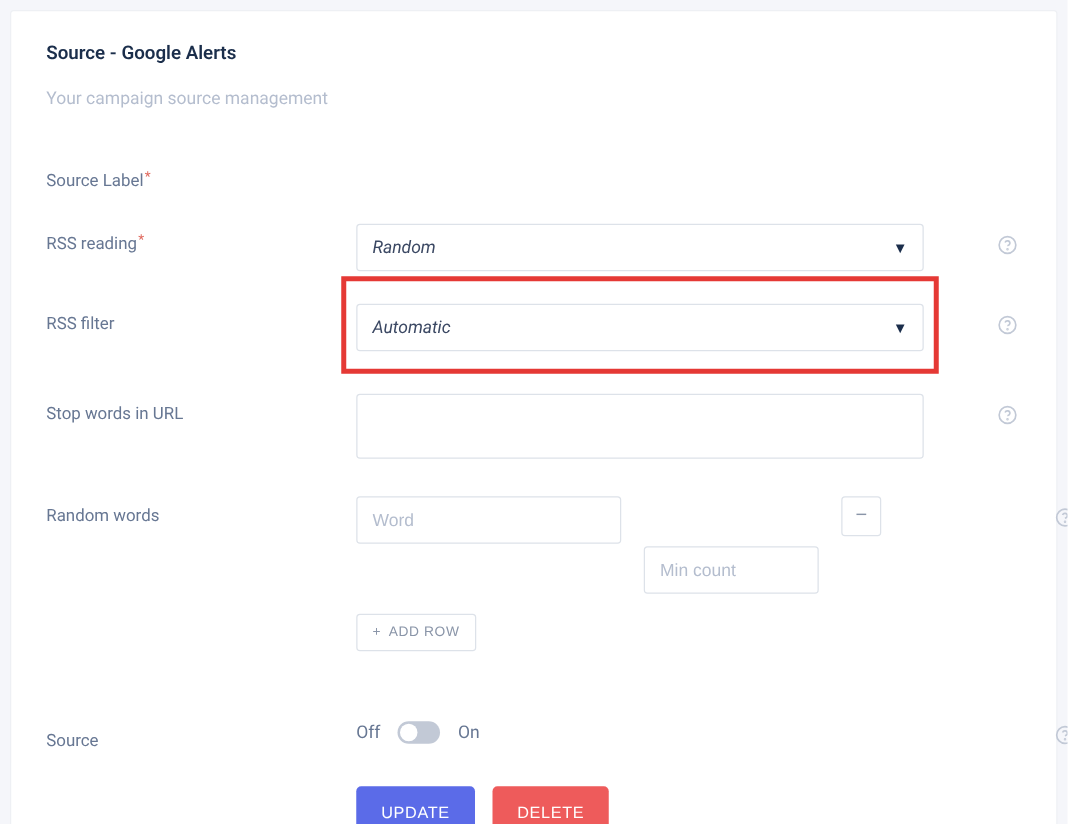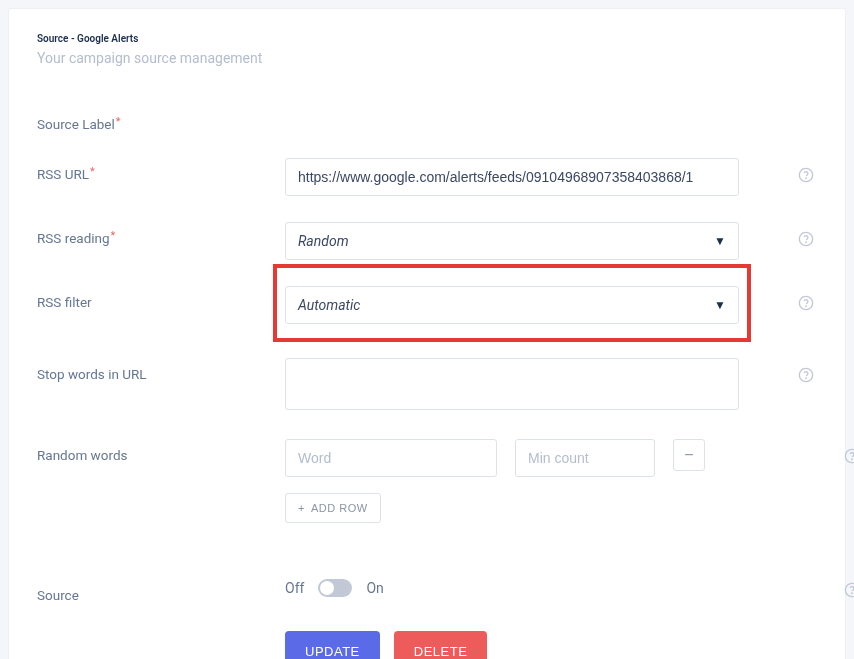--- a/index.html
+++ b/index.html
@@ -17,22 +17,22 @@
     .panel {
       background: #fff;
       border-radius: 3px;
       padding: 24px 28px 32px 28px;
       width: 838px;
       border: 1px solid #eef0f4;
     }
     .title {
       color: #1b2e4b;
       font-weight: 600;
-      font-size: 10px;
-      margin-bottom: 6px;
+      font-size: 15px;
+      margin-bottom: 20px;
     }
     .subtitle {
       color: #b4bdce;
       font-size: 14px;
       margin-bottom: 42px;
     }
     .form-row {
       display: flex;
       align-items: flex-start;
       margin-bottom: 26px;
@@ -129,20 +129,21 @@
     }
     .inline-fields {
       display: flex;
       gap: 18px;
     }
     .inline-fields input[type="text"] {
       width: 212px;
     }
     .inline-fields input.small {
       width: 140px;
+      margin-top: 40px;
     }
     .remove-btn {
       width: 32px;
       height: 32px;
       border: 1px solid #dde2e9;
       border-radius: 3px;
       background: #fff;
       color: #8a95a8;
       font-size: 16px;
       cursor: pointer;
@@ -222,35 +223,20 @@
 <div class="panel">
   <div class="title">Source - Google Alerts</div>
   <div class="subtitle">Your campaign source management</div>
 
   <div class="form-row">
     <div class="label-col">
       <span>Source Label</span><span class="required">*</span>
     </div>
   </div>
 
-  <div class="form-row">
-    <div class="label-col">
-      <span>RSS URL</span><span class="required">*</span>
-    </div>
-    <div class="field-col" style="position:relative;">
-      <input type="text" value="https://www.google.com/alerts/feeds/09104968907358403868/1" style="">
-      <div class="help-icon">
-        <svg viewBox="0 0 24 24" fill="none" stroke="currentColor" stroke-width="2">
-            <circle cx="12" cy="12" r="10"></circle>
-            <path d="M9.1 9a3 3 0 015.8 1c0 2-3 3-3 3"></path>
-            <circle cx="12" cy="17" r="0.5" fill="currentColor"></circle>
-          </svg>
-      </div>
-    </div>
-  </div>
 
   <div class="form-row">
     <div class="label-col">
       <span>RSS reading</span><span class="required">*</span>
     </div>
     <div class="field-col" style="position:relative;">
       <div class="select">
         <span>Random</span>
         <span class="chevron">▼</span>
       </div>

